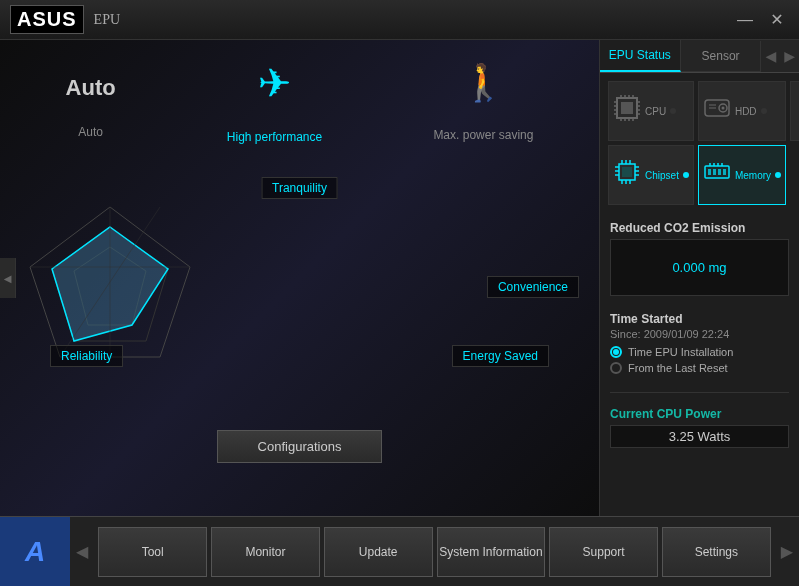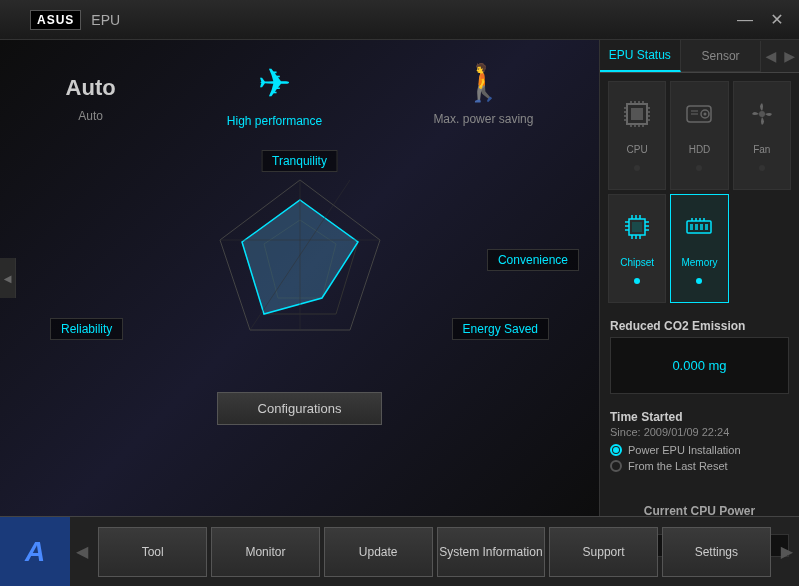--- a/index.html
+++ b/index.html
@@ -7,24 +7,24 @@
 
     
     .titlebar {
       display: flex; align-items: center; justify-content: space-between;
       background: linear-gradient(to bottom, #2a2a2a, #1a1a1a);
       height: 40px; padding: 0 10px;
       border-bottom: 1px solid #333;
     }
     .titlebar-left { display: flex; align-items: center; gap: 10px; }
     .asus-logo {
-      background: #000; color: #fff; font-weight: bold; font-size: 12px;
-      padding: 2px 6px; letter-spacing: 1px; border: 1px solid #555; margin-left: 20px;
-    }
-    .titlebar-title { color: #aaa; font-size: 14px; }
+      background: #000; color: #fff; font-weight: bold; font-size: 20px;
+      padding: 2px 6px; letter-spacing: 1px; border: 1px solid #555;
+    }
+    .titlebar-title { color: #aaa; font-size: 14px; font-family: Liberation Serif, serif; }
     .titlebar-controls { display: flex; gap: 8px; }
     .titlebar-btn {
       color: #aaa; background: none; border: none; cursor: pointer;
       font-size: 16px; width: 24px; height: 24px; display: flex; align-items: center; justify-content: center;
     }
 
     
     .main-layout { display: flex; height: calc(586px - 40px - 70px); }
 
     
@@ -33,32 +33,32 @@
       background: linear-gradient(135deg, #0d0d0d 0%, #1a1a2e 50%, #0d0d0d 100%);
       position: relative; overflow: hidden;
     }
 
     
     .mode-selector {
       display: flex; align-items: center; justify-content: space-around;
       padding: 20px 10px 10px;
       position: relative;
     }
-    .mode-item { display: flex; flex-direction: column; align-items: center; gap: 8px; cursor: pointer; }
+    .mode-item { display: flex; flex-direction: column; align-items: center; gap: 24px; cursor: pointer; }
     .mode-label { color: #888; font-size: 12px; }
     .mode-label.active { color: #00e5ff; }
     .mode-auto-text { color: #ccc; font-size: 22px; font-weight: bold; margin-top: 10px; }
     .plane-icon { color: #00e5ff; font-size: 40px; }
     .walker-icon { color: #999; font-size: 36px; }
     .auto-section { display: flex; flex-direction: column; align-items: center; }
 
     
     .radar-area {
-      display: flex; justify-content: center; align-items: center;
-      position: relative; margin: 12px 20px;
+      display: flex; justify-content: flex-start; align-items: center;
+      position: relative; margin: 23px 20px;
       height: 220px;
     }
     .radar-label {
       position: absolute; color: #00e5ff; font-size: 12px;
       background: rgba(0,0,0,0.5); padding: 3px 10px;
       border: 1px solid #333; cursor: pointer;
     }
     .radar-label.top { top: 0; left: 50%; transform: translateX(-50%); }
     .radar-label.left { left: 0; top: 50%; transform: translateY(-50%); }
     .radar-label.right { right: 0; top: 50%; transform: translateY(-50%); }
@@ -90,23 +90,23 @@
 
     .tab-bar-row { display: flex; align-items: center; background: #252525; border-bottom: 1px solid #444; justify-content: center; }
     .tab-bar-row .tab { border-right: 1px solid #333; }
 
     
     .component-grid {
       display: grid; grid-template-columns: 1fr 1fr 1fr;
       gap: 4px; padding: 8px;
     }
     .component-item {
-      display: flex; flex-direction: column; align-items: center;
-      background: #2a2a2a; border: 1px solid #333; padding: 18px 4px;
-      cursor: pointer; gap: 10px;
+      display: flex; flex-direction: row; align-items: center;
+      background: #2a2a2a; border: 1px solid #333; padding: 12px 4px;
+      cursor: pointer; gap: 4px;
     }
     .component-item.active { border-color: #00e5ff; background: #1a2a2a; }
     .component-icon { font-size: 24px; color: #666; }
     .component-icon.active { color: #00e5ff; }
     .component-name { font-size: 10px; color: #888; }
     .component-dot { width: 6px; height: 6px; border-radius: 50%; background: #333; }
     .component-dot.active { background: #00e5ff; }
 
     
     .status-section { padding: 8px 10px; }
@@ -120,21 +120,21 @@
     .time-since { color: #888; font-size: 11px; margin-bottom: 6px; }
     .radio-option { display: flex; align-items: center; gap: 6px; margin-bottom: 4px; cursor: pointer; }
     .radio-dot { width: 12px; height: 12px; border-radius: 50%; border: 2px solid #555; display: flex; align-items: center; justify-content: center; }
     .radio-dot.selected { border-color: #00e5ff; }
     .radio-dot.selected::after { content: ''; width: 6px; height: 6px; border-radius: 50%; background: #00e5ff; }
     .radio-text { color: #aaa; font-size: 11px; }
 
     .divider { height: 1px; background: #333; margin: 6px 10px; }
 
     .cpu-power-section { padding: 8px 10px; }
-    .cpu-power-label { color: #a3a3a3; font-size: 12px; font-weight: bold; margin-bottom: 16px; text-align: center; }
+    .cpu-power-label { color: #14b8a6; font-size: 12px; font-weight: bold; margin-bottom: 4px; }
     .cpu-power-value { background: #111; color: #ccc; text-align: center; padding: 3px; font-size: 13px; border: 1px solid #333; }
 
     
     .collapse-arrow {
       position: absolute; left: 0; top: 50%; transform: translateY(-50%);
       background: #2a2a2a; color: #666; width: 16px; height: 40px;
       display: flex; align-items: center; justify-content: center;
       cursor: pointer; border-right: 1px solid #333; font-size: 10px;
     }
 
@@ -329,21 +329,21 @@
     <div class="status-section">
       <div class="status-label">Reduced CO2 Emission</div>
       <div class="status-value">0.000 mg</div>
     </div>
 
     <div class="time-section">
       <div class="time-label">Time Started</div>
       <div class="time-since">Since: 2009/01/09 22:24</div>
       <div class="radio-option">
         <div class="radio-dot selected"></div>
-        <span class="radio-text">Power EPU Installation</span>
+        <span class="radio-text">Time EPU Installation</span>
       </div>
       <div class="radio-option">
         <div class="radio-dot"></div>
         <span class="radio-text">From the Last Reset</span>
       </div>
     </div>
 
     <div class="divider"></div>
 
     <div class="cpu-power-section">

